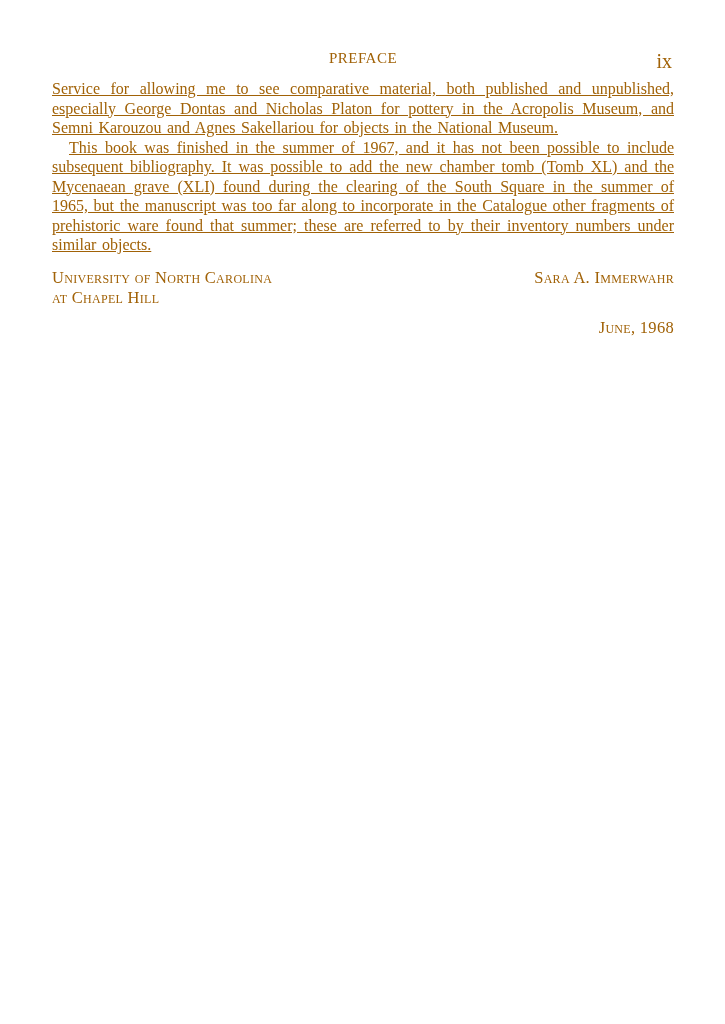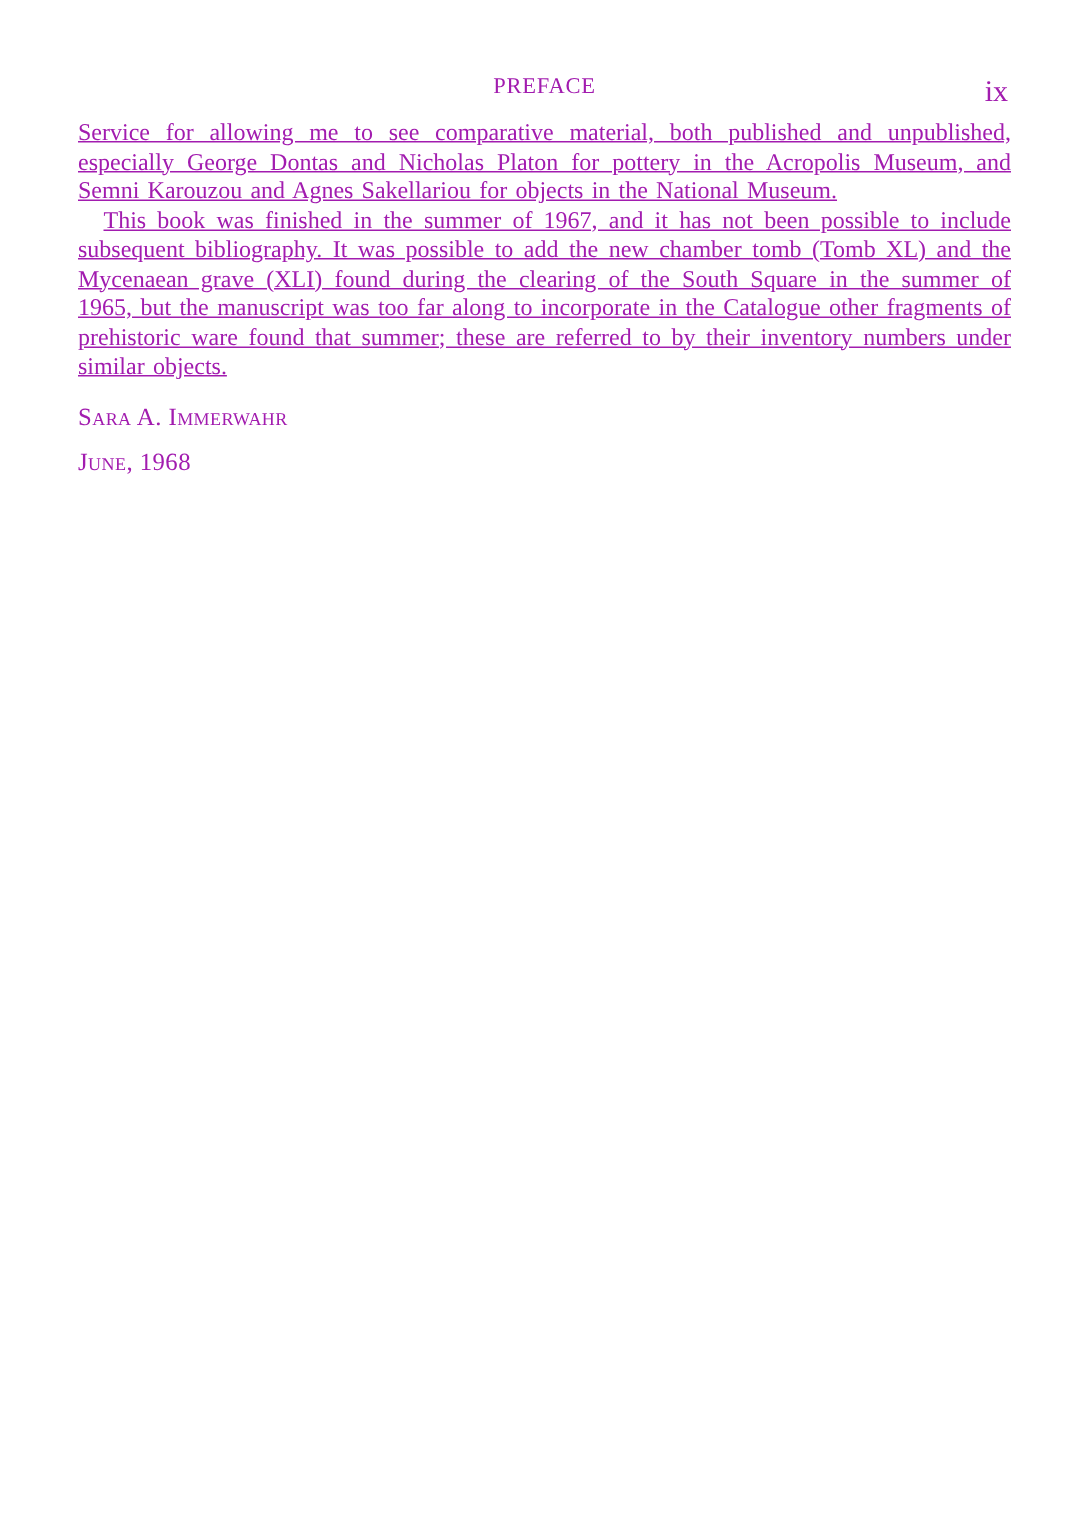--- a/index.html
+++ b/index.html
@@ -5,21 +5,21 @@
   html, body {
     margin: 0;
     padding: 0;
     background: #ffffff;
   }
   .page {
     position: relative;
     width: 725px;
     height: 1024px;
     background: #ffffff;
-    color: #a21caf;
+    color: #a16207;
     font-family: "Liberation Serif", "DejaVu Serif", serif;
     box-sizing: border-box;
     overflow: hidden;
   }
   .content {
     position: absolute;
     left: 52px;
     top: 50px;
     width: 622px;
   }
@@ -57,20 +57,21 @@
     display: flex;
     justify-content: space-between;
     align-items: flex-start;
     margin-top: 13px;
     font-size: 16.5px;
     line-height: 20px;
   }
   .smallcaps {
     font-variant: small-caps;
     letter-spacing: 0.3px;
+    text-align: right;
   }
   .institution {
     text-align: left;
   }
   .author {
     text-align: right;
   }
   .date-line {
     margin-top: 10px;
     font-size: 16.5px;
@@ -87,19 +88,23 @@
       <div class="title">PREFACE</div>
       <div class="folio">ix</div>
     </div>
 
     <div class="body-text">
       <p>Service for allowing me to see comparative material, both published and unpublished, especially George Dontas and Nicholas Platon for pottery in the Acropolis Museum, and Semni Karouzou and Agnes Sakellariou for objects in the National Museum.</p>
       <p class="indent">This book was finished in the summer of 1967, and it has not been possible to include subsequent bibliography. It was possible to add the new chamber tomb (Tomb XL) and the Mycenaean grave (XLI) found during the clearing of the South Square in the summer of 1965, but the manuscript was too far along to incorporate in the Catalogue other fragments of prehistoric ware found that summer; these are referred to by their inventory numbers under similar objects.</p>
     </div>
 
     <div class="signature-row">
+      <div class="institution smallcaps">
+        <div>University of North Carolina</div>
+        <div>at Chapel Hill</div>
+      </div>
       <div class="author smallcaps">Sara A. Immerwahr</div>
     </div>
 
     <div class="date-line smallcaps">June, 1968</div>
 
   </div>
 </div>
 
 </body></html>

